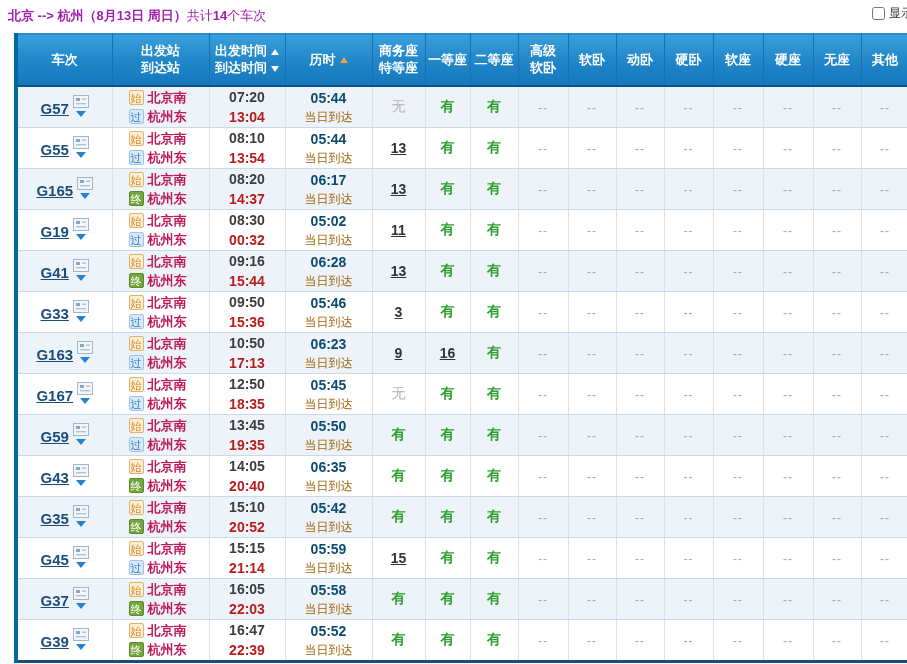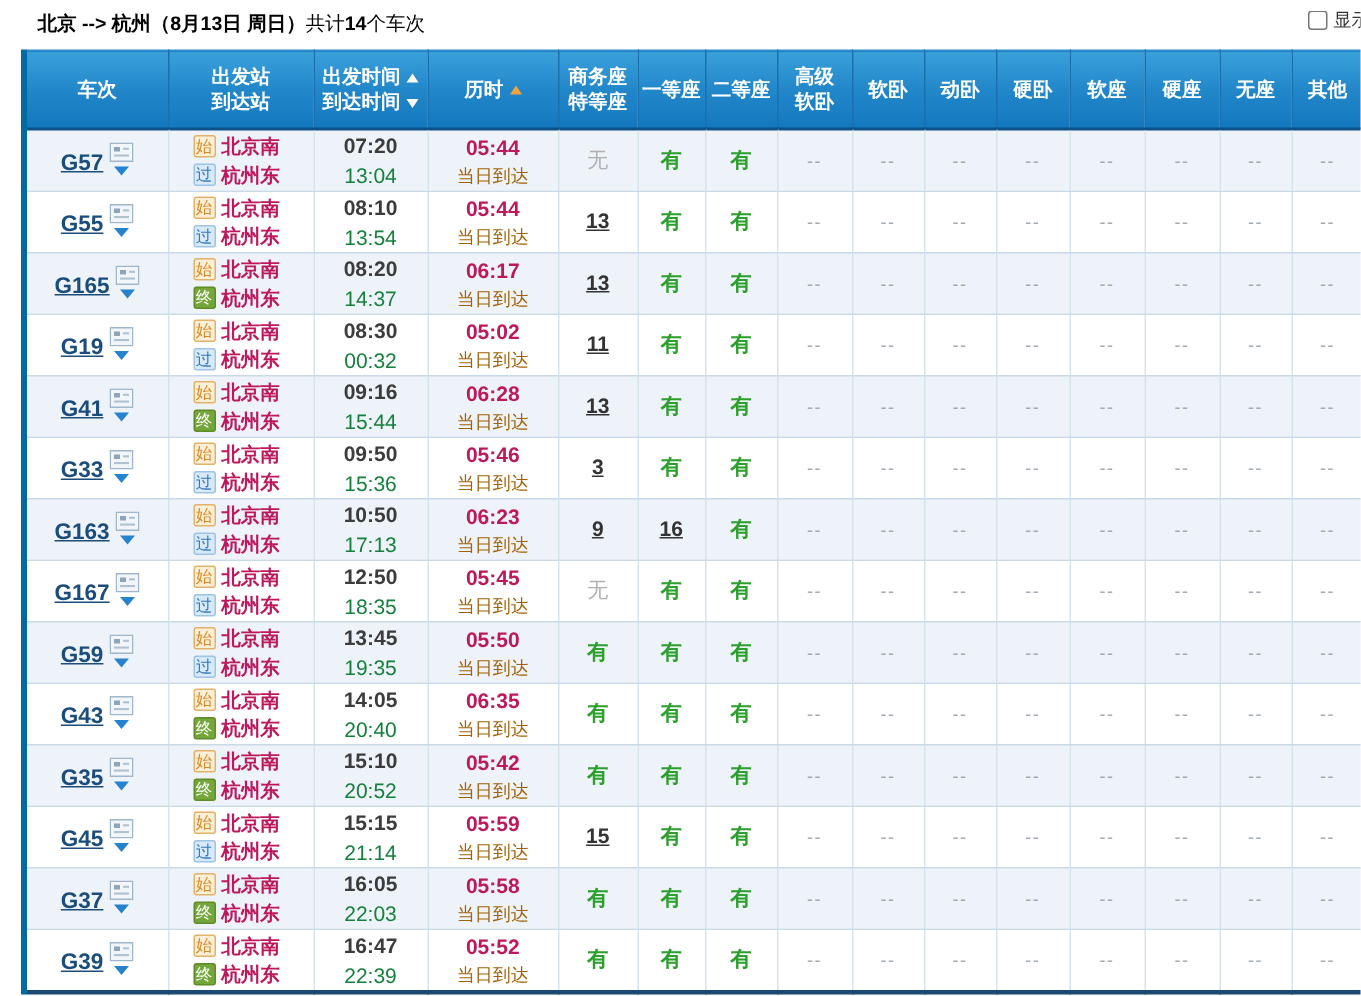--- a/index.html
+++ b/index.html
@@ -1,19 +1,19 @@
 <!DOCTYPE html>
 <html><head>
 <meta charset="utf-8">
 <style>
   * { margin:0; padding:0; box-sizing:border-box; }
   html,body { width:907px; height:664px; overflow:hidden; background:#fff;
     font-family:"Liberation Sans","DejaVu Sans",sans-serif; position:relative; }
 
-  .title-bar { padding:7px 0 8px 25px; font-size:13px; color:#000000; white-space:nowrap; }
+  .title-bar { padding:7px 0 8px 8px; font-size:13px; color:#a21caf; white-space:nowrap; }
   .title-route { font-weight:bold; }
   .count-num { font-weight:bold; }
 
   .show-toggle { position:absolute; top:5px; right:-6px; display:flex; align-items:center;
     gap:4px; font-size:12px; color:#333; }
   .show-toggle input { width:13px; height:13px; }
 
   table { border-collapse:collapse; table-layout:fixed; margin-left:14px; width:893px;
     border-left:4px solid #0369a1; border-right:1px solid #94BBDA; border-bottom:3px solid #1C4A72; }
 
@@ -45,22 +45,22 @@
   .station-line { display:flex; align-items:center; justify-content:flex-start;
     padding-left:16px; gap:4px; line-height:19px; }
   .badge { width:15px; height:15px; font-size:11px; line-height:14px; text-align:center;
     border-radius:2px; flex:0 0 auto; }
   .badge-start { background:#FBEFD8; color:#D78A26; border:1px solid #E3B269; }
   .badge-pass  { background:#D8EAF8; color:#3579BE; border:1px solid #9DC4E6; }
   .badge-end   { background:#74A63A; color:#FFFFFF; border:1px solid #5F8C27; }
   .station-name { font-size:13px; font-weight:bold; color:#be185d; }
 
   .dep { font-size:14px; font-weight:bold; color:#3C3C3C; line-height:20px; }
-  .arr { font-size:14px; font-weight:normal; color:#15803d; line-height:20px; }
-  .dur { font-size:14px; font-weight:bold; color:#be185d; line-height:20px; }
+  .arr { font-size:14px; font-weight:bold; color:#b91c1c; line-height:20px; }
+  .dur { font-size:14px; font-weight:bold; color:#0c4a6e; line-height:20px; }
   .day-note { font-size:12px; color:#a16207; line-height:18px; }
 
   .seat-avail { color:#2CA02C; font-size:14px; font-weight:bold; }
   .seat-none  { color:#B0B0B0; font-size:14px; }
   .seat-count { color:#333; font-size:14px; font-weight:bold;text-decoration:underline; }
   .seat-dash  { color:#9DA6AF; font-size:12px; letter-spacing:1px; }
 </style>
 </head>
 <body>
 

